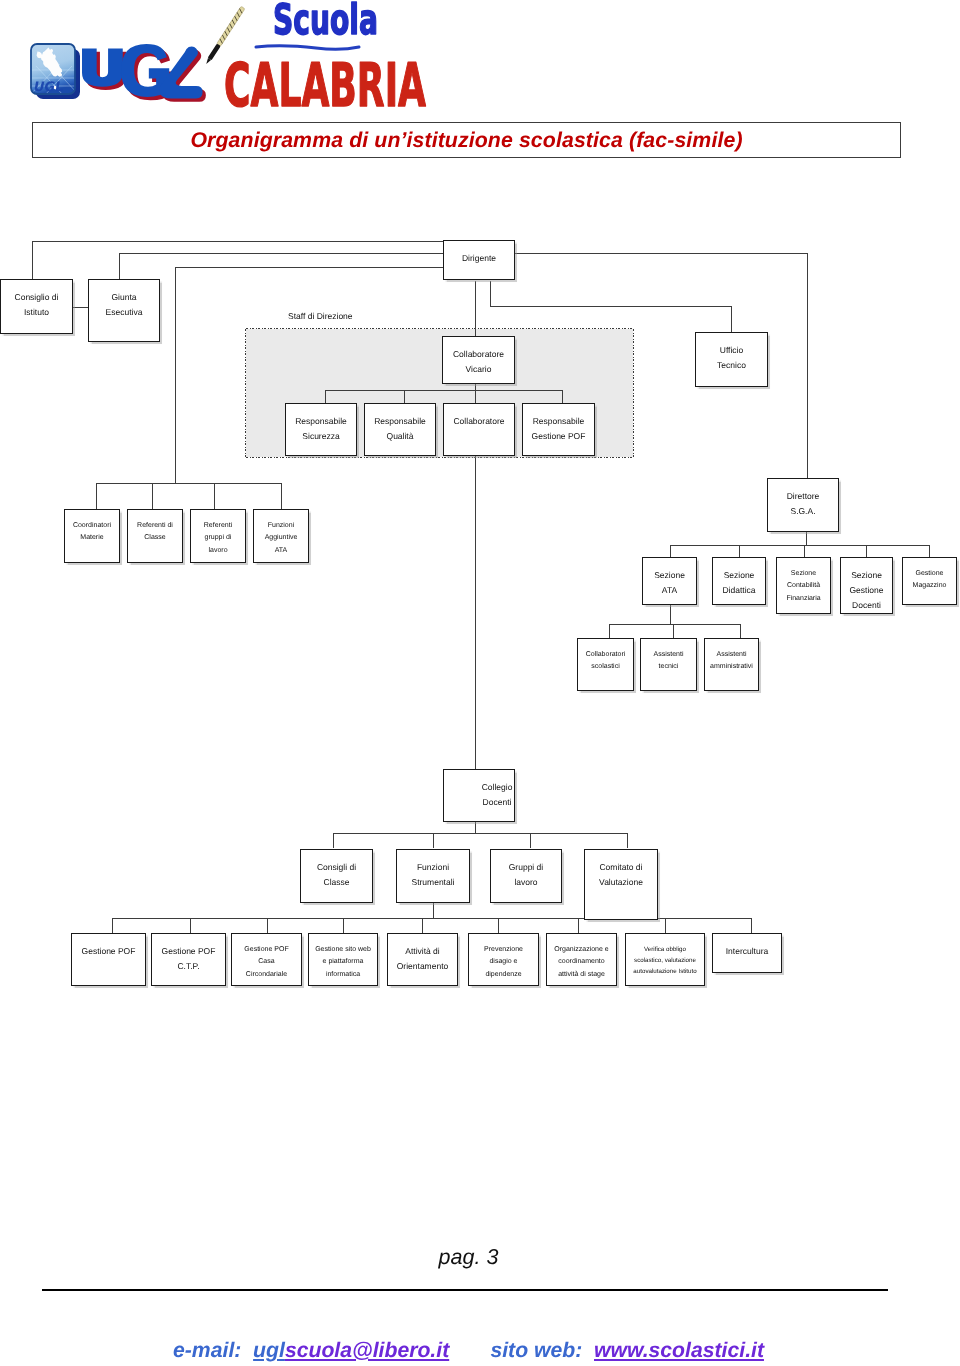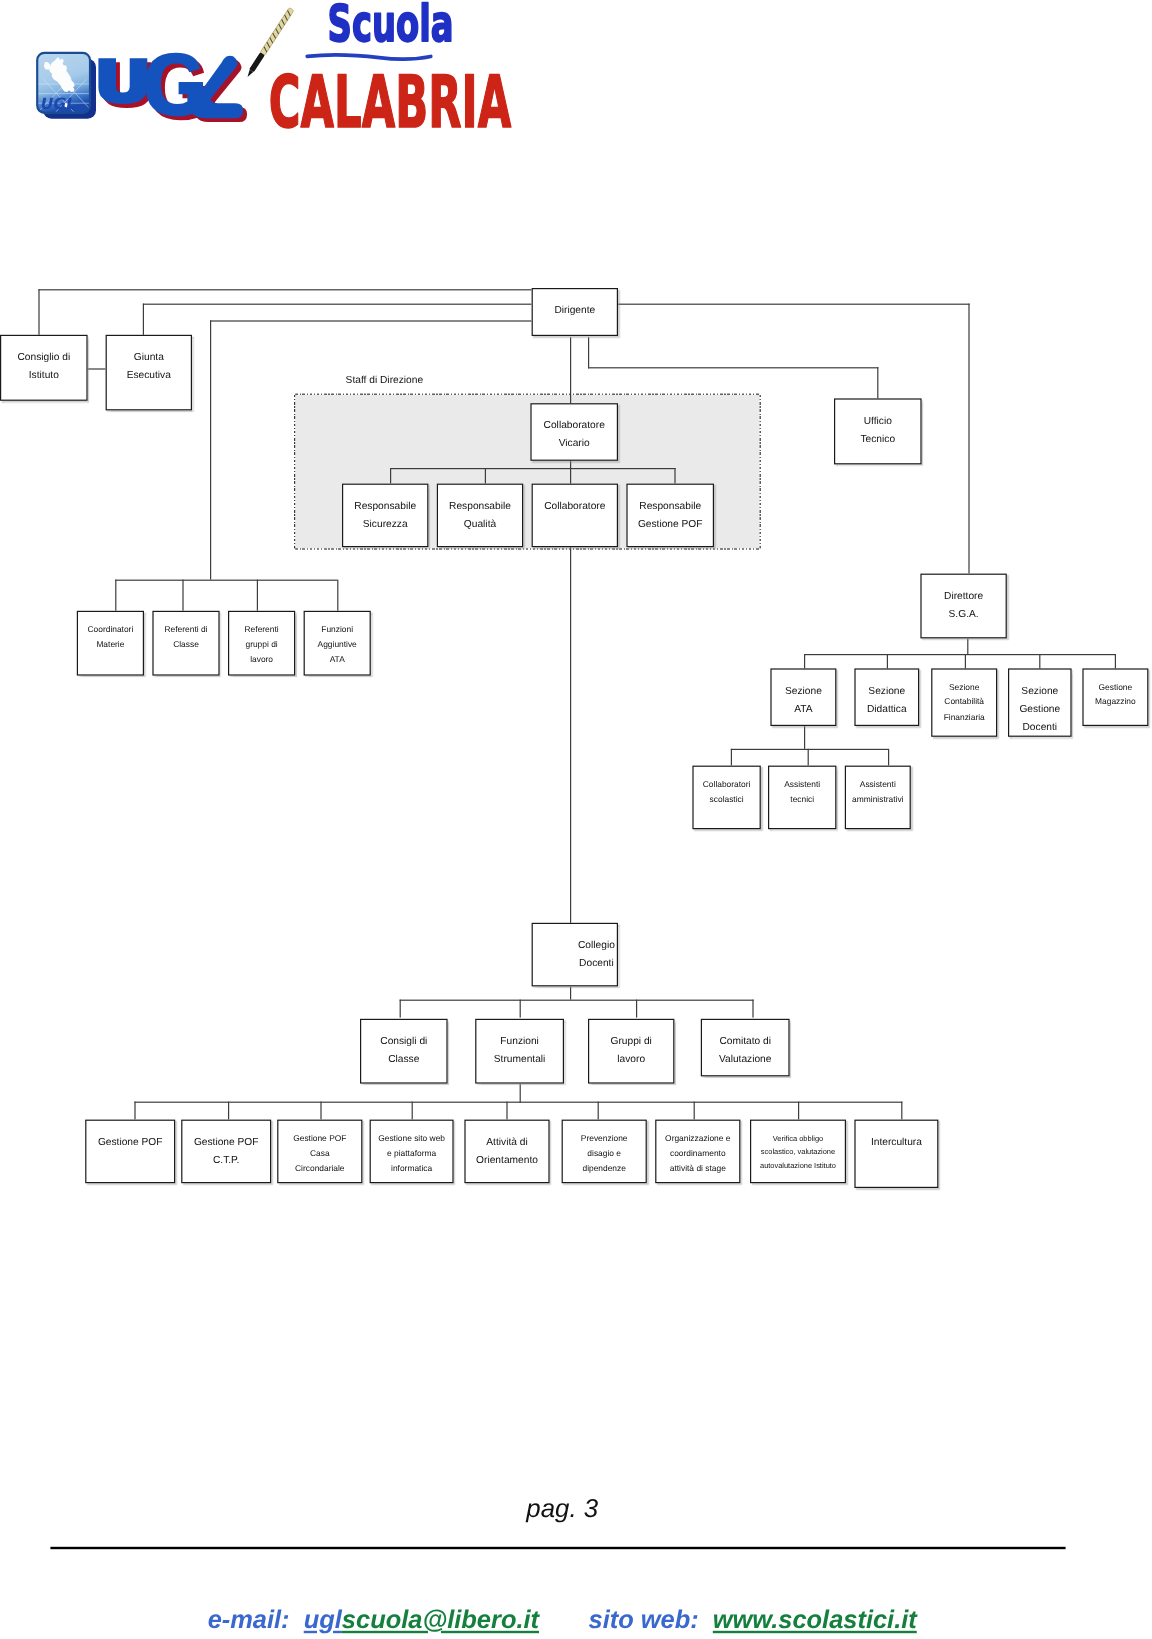--- a/index.html
+++ b/index.html
@@ -38,21 +38,21 @@
   #stafflabel{position:absolute;font-size:8.5px;color:#111;white-space:nowrap;}
 
   
   #pagenum{position:absolute;left:0;top:1245px;width:937px;text-align:center;font-style:italic;font-size:21.5px;color:#111;}
   #fline{position:absolute;left:42px;top:1289px;width:846px;background:#000;height:2px;}
   .fl{position:absolute;left:0;width:937px;text-align:center;font-weight:bold;font-style:italic;}
   #f1{top:1292px;font-size:21.1px;color:#000;letter-spacing:.2px;}
   #f2{top:1311px;font-size:21.1px;color:#000;}
   #f3{top:1339px;font-size:21.2px;color:#2255cc;}
   .lk1{color:#3a68cf;}
-  .lk2{color:#15803d;}
+  .lk2{color:#6d28d9;}
 </style>
 </head>
 <body>
 
 <div id="page">
 
   <div id="logo">
     <svg width="440" height="118" viewBox="0 0 440 118">
       <defs>
         <linearGradient id="tilegrad" x1="0" y1="0" x2="0.25" y2="1">
@@ -133,20 +133,23 @@
         <text x="273" y="34" font-family="'DejaVu Sans',sans-serif" font-weight="bold" font-size="42" fill="#2030c4" stroke="#2030c4" stroke-width="1.6" stroke-linejoin="round" textLength="105" lengthAdjust="spacingAndGlyphs">Scuola</text>
       </g>
       <path d="M256 47 q26 -3 60 1 q24 3 43 -1" stroke="#2440c0" stroke-width="3" fill="none" stroke-linecap="round"></path>
 
       <g>
         <text x="224" y="106" font-family="'DejaVu Sans',sans-serif" font-weight="bold" font-size="60" fill="#cc2416" stroke="#cc2416" stroke-width="1.4" stroke-linejoin="round" textLength="202" lengthAdjust="spacingAndGlyphs">CALABRIA</text>
       </g>
     </svg>
   </div>
 
+  <div id="titlebar">
+    <div id="titletext">Organigramma di un’istituzione scolastica  (fac-simile)</div>
+  </div>
 
   <div id="chart">
       <div id="staffbox" style="left: 246px; top: 329px; width: 387px; height: 128px;">
         <i class="l"></i>
         <i class="r"></i>
       </div>
       <div id="stafflabel" style="left: 288px; top: 311px;">Staff di Direzione</div>
       <div class="ln lnh" style="left: 32px; top: 241px; width: 411px; height: 1px;"></div>
       <div class="ln lnv" style="left: 32px; top: 241px; width: 1px; height: 39px;"></div>
       <div class="ln lnh" style="left: 119px; top: 253px; width: 324px; height: 1px;"></div>
@@ -269,21 +272,21 @@
       </div>
       <div class="bx" style="left: 300px; top: 849px; width: 73px; height: 54px; font-size: 8.5px;">
         <span>Consigli di<br>Classe</span>
       </div>
       <div class="bx" style="left: 396px; top: 849px; width: 74px; height: 54px; font-size: 8.5px;">
         <span>Funzioni<br>Strumentali</span>
       </div>
       <div class="bx" style="left: 490px; top: 849px; width: 72px; height: 54px; font-size: 8.5px;">
         <span>Gruppi di<br>lavoro</span>
       </div>
-      <div class="bx" style="left: 584px; top: 849px; width: 74px; height: 48px; font-size: 8.5px;">
+      <div class="bx" style="left: 584px; top: 849px; width: 74px; height: 71px; font-size: 8.5px;">
         <span>Comitato di<br>Valutazione</span>
       </div>
       <div class="bx" style="left: 71px; top: 933px; width: 75px; height: 53px; font-size: 8.5px;">
         <span>Gestione POF</span>
       </div>
       <div class="bx" style="left: 151px; top: 933px; width: 75px; height: 53px; font-size: 8.5px;">
         <span>Gestione POF<br>C.T.P.</span>
       </div>
       <div class="bx" style="left: 231px; top: 933px; width: 71px; height: 53px; font-size: 7px;">
         <span>Gestione POF<br>Casa<br>Circondariale</span>
@@ -296,21 +299,21 @@
       </div>
       <div class="bx" style="left: 468px; top: 933px; width: 71px; height: 53px; font-size: 7px;">
         <span>Prevenzione<br>disagio e<br>dipendenze</span>
       </div>
       <div class="bx" style="left: 546px; top: 933px; width: 71px; height: 53px; font-size: 7px;">
         <span>Organizzazione e<br>coordinamento<br>attività di stage</span>
       </div>
       <div class="bx" style="left: 625px; top: 933px; width: 80px; height: 53px; font-size: 6.2px;">
         <span>Verifica obbligo<br>scolastico, valutazione<br>autovalutazione Istituto</span>
       </div>
-      <div class="bx" style="left: 712px; top: 933px; width: 70px; height: 57px; font-size: 8.5px;">
+      <div class="bx" style="left: 712px; top: 933px; width: 70px; height: 40px; font-size: 8.5px;">
         <span>Intercultura</span>
       </div>
     </div>
 
   <div id="pagenum">pag. 3</div>
   <div id="fline"></div>
   <div class="fl" id="f3">
     <span class="lk1">e-mail:</span>
     <span>&nbsp;</span><span class="lk1" style="text-decoration:underline">ugl</span><span class="lk2" style="text-decoration:underline">scuola@libero.it</span>
     <span>&nbsp;&nbsp;&nbsp;&nbsp;&nbsp;</span>

